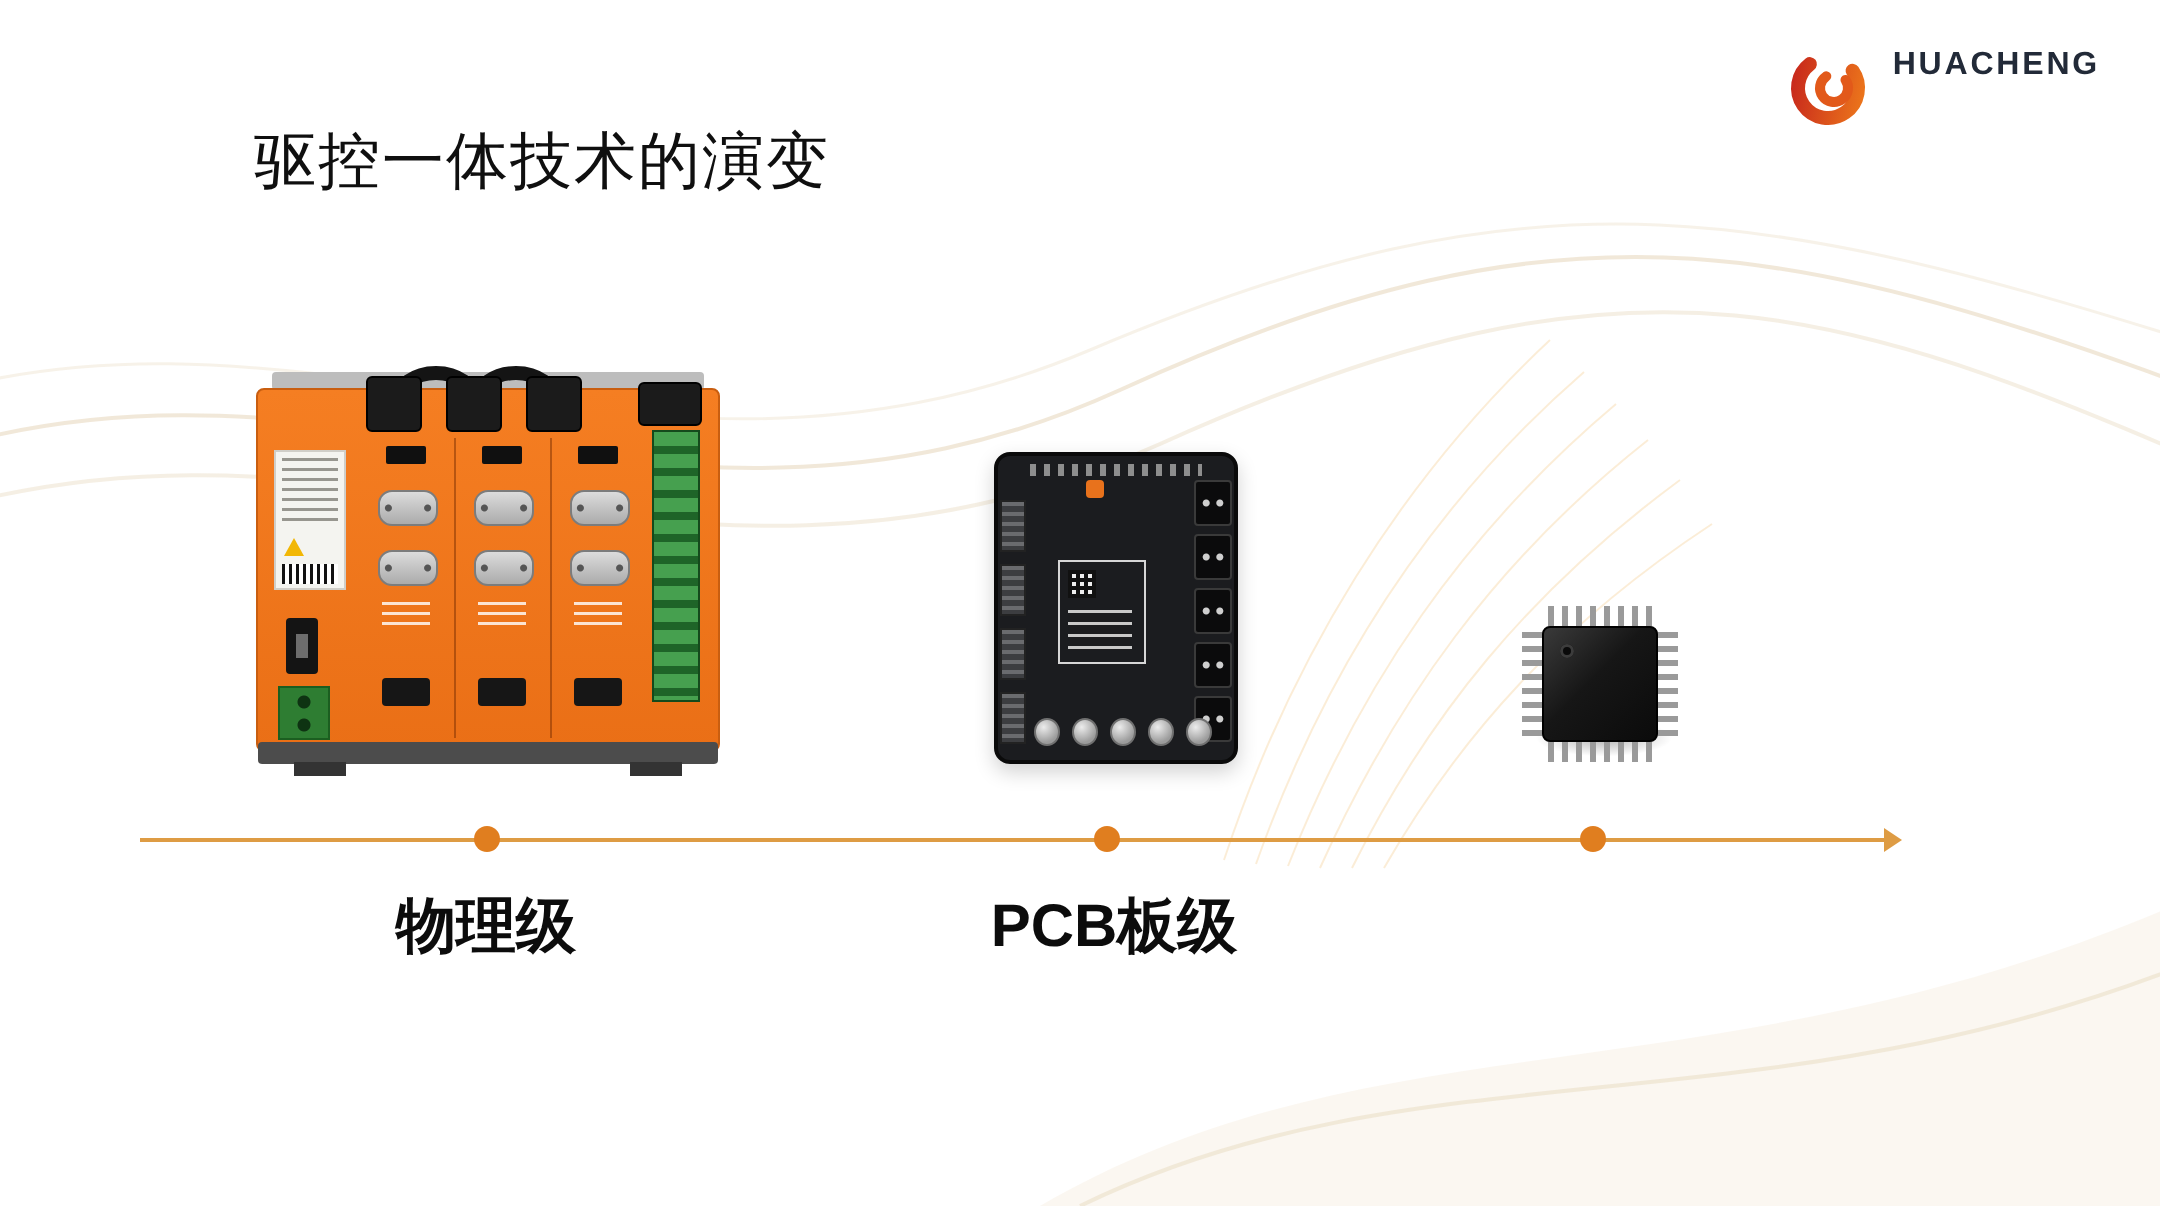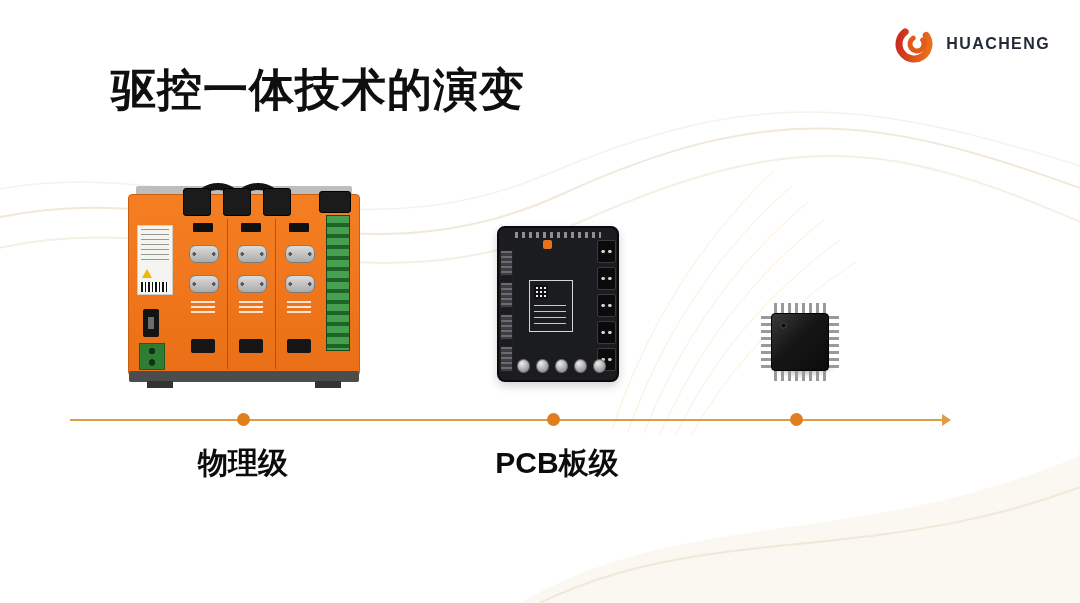--- a/index.html
+++ b/index.html
@@ -3,22 +3,22 @@
 <meta charset="utf-8">
 <style>
   html,body{margin:0;padding:0;background:#fff;}
   .slide{position:relative;width:1080px;height:603px;background:#ffffff;overflow:hidden;
          font-family:"Liberation Sans","DejaVu Sans",sans-serif;}
 
   
   .bg{position:absolute;inset:0;pointer-events:none;}
 
   
-  .title{position:absolute;left:111px;top:60px;font-size:45px;font-weight:700;color:#0f0f0f;letter-spacing:1px;}
-  .logo{position:absolute;top:24px;right:30px;display:flex;align-items:center;gap:8px;}
+  .title{position:absolute;left:127px;top:60px;font-size:31px;font-weight:400;color:#0f0f0f;letter-spacing:1px;}
+  .logo{position:absolute;top:24px;right:30px;display:flex;gap:8px;}
   .logo-text{font-size:16px;font-weight:800;color:#222A38;letter-spacing:1.4px;}
 
   
   .tl-line{position:absolute;left:70px;top:419px;width:874px;height:2px;background:#DE9C44;}
   .tl-arrow{position:absolute;left:942px;top:414px;width:0;height:0;
             border-left:9px solid #DE9C44;border-top:6px solid transparent;border-bottom:6px solid transparent;}
   .tl-dot{position:absolute;top:413px;width:13px;height:13px;border-radius:50%;background:#E07E1F;}
   .dot-1{left:237px;} .dot-2{left:547px;} .dot-3{left:790px;}
   .stage-label{position:absolute;top:443px;width:220px;text-align:center;font-size:30px;font-weight:800;color:#0c0c0c;}
   .lbl-1{left:133px;} .lbl-2{left:447px;} .lbl-3{left:690px;}

